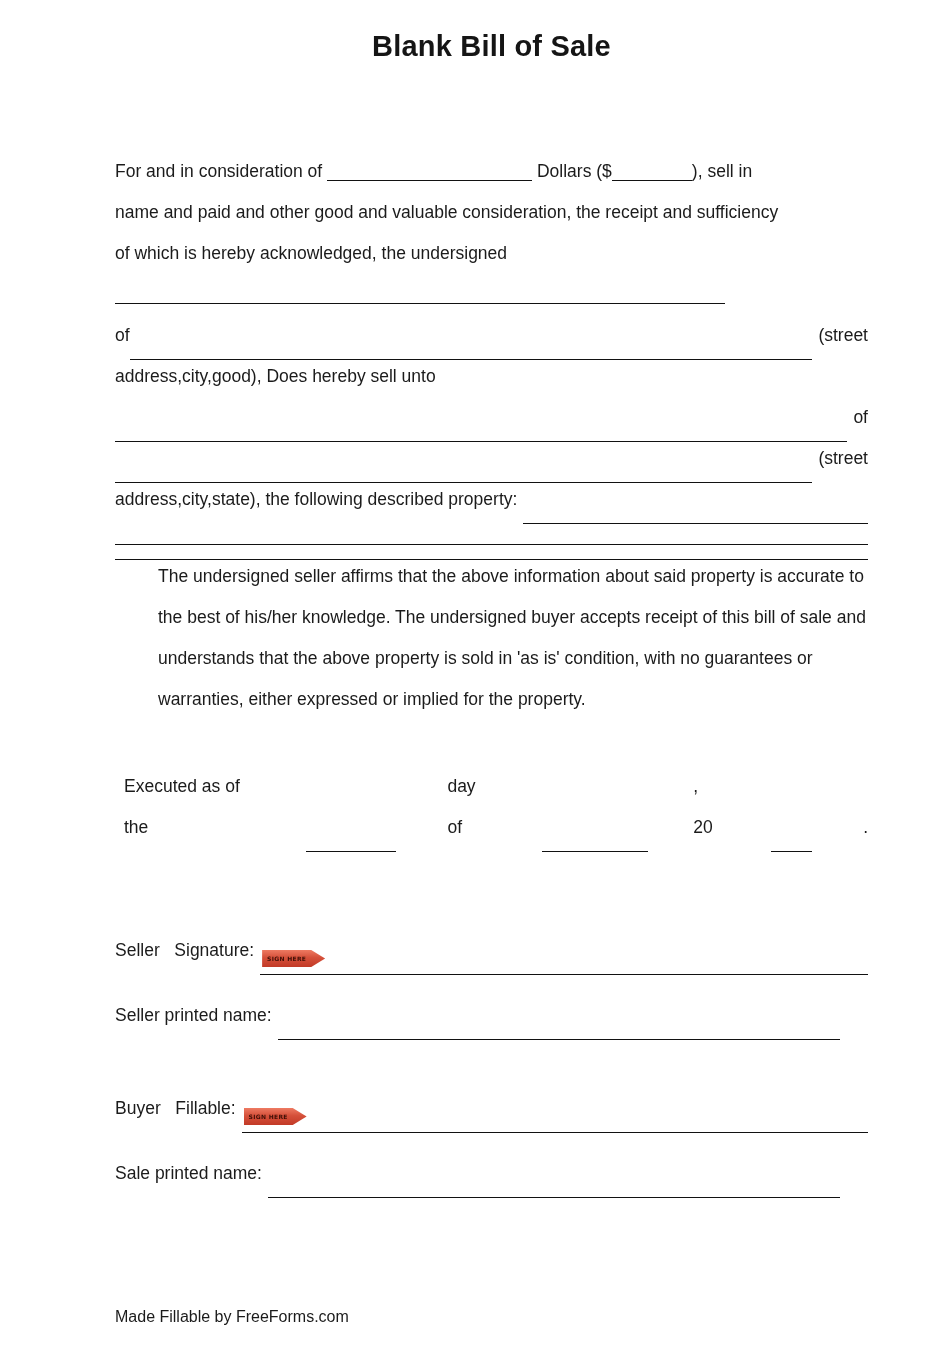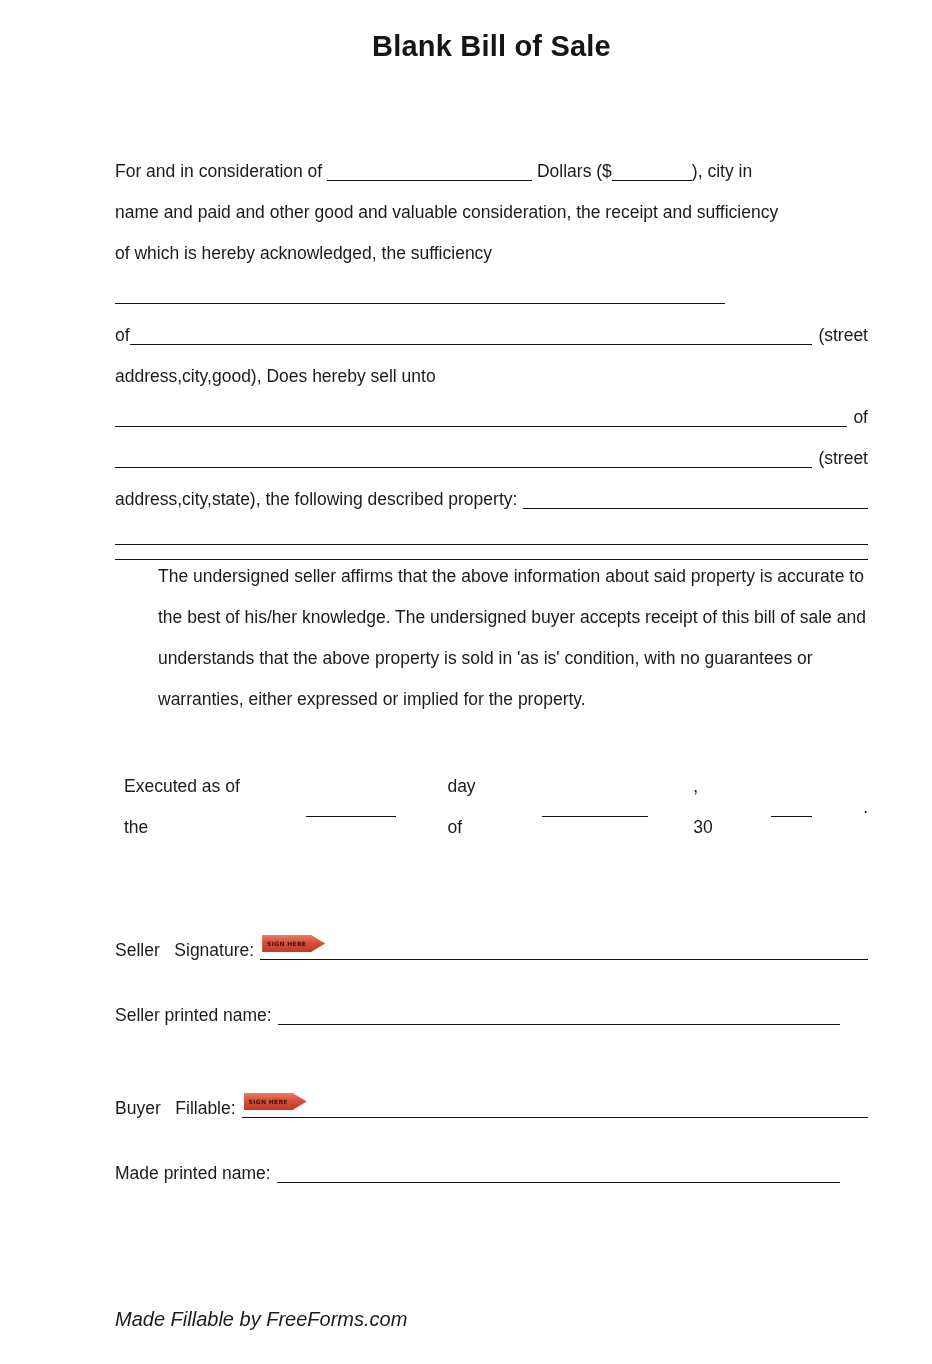--- a/index.html
+++ b/index.html
@@ -18,21 +18,21 @@
   .title {
     text-align:center;
     font-weight:bold;
     font-size:29px;
     color:#151515;
     margin-top:30px;
     letter-spacing:0.2px;
   }
   .intro { margin-top:88px; }
   .line { line-height:41px; white-space:nowrap; }
-  .flexline { display:flex; align-items:center; line-height:41px; }
+  .flexline { display:flex; align-items:flex-end; line-height:41px; }
   .blank {
     display:inline-block;
     border-bottom:1.6px solid #121212;
     height:15px;
     margin-bottom:-4px;
     vertical-align:baseline;
   }
   .fblank {
     flex:1 1 auto;
     border-bottom:1.6px solid #121212;
@@ -65,41 +65,40 @@
     padding-left:5px;
     color:#3f0f06;
     font-size:6px;
     font-weight:bold;
     letter-spacing:0.3px;
     font-family:"DejaVu Sans", sans-serif;
   }
   .footer {
     position:absolute;
     left:75px; top:1308px;
-    font-size:20px;
+    font-size:16px;
     color:#1b1b1b;
-    font-style:italic;
   }
 </style>
 </head>
 <body>
 
 <div class="page">
   <div class="content">
 
     <h1 class="title">Blank Bill of Sale</h1>
 
     <div class="intro">
       <div class="line">
         <span>For and in consideration of</span>
         <span class="blank" style="width:205px"></span>
-        <span>Dollars ($</span><span class="blank" style="width:80px"></span><span>), city in</span>
+        <span>Dollars ($</span><span class="blank" style="width:80px"></span><span>), sell in</span>
       </div>
       <div class="line">name and paid and other good and valuable consideration, the receipt and sufficiency</div>
-      <div class="line">of which is hereby acknowledged, the sufficiency</div>
+      <div class="line">of which is hereby acknowledged, the undersigned</div>
 
       <div class="line">
         <span class="blank" style="width:610px"></span>
       </div>
 
       <div class="flexline">
         <span>of</span>
         <span class="fblank"></span>
         <span class="gapl">(street</span>
       </div>
@@ -125,21 +124,21 @@
       </div>
     </div>
 
     <p class="para">The undersigned seller affirms that the above information about said property is accurate to the best of his/her knowledge. The undersigned buyer accepts receipt of this bill of sale and understands that the above property is sold in 'as is' condition, with no guarantees or warranties, either expressed or implied for the property.</p>
 
     <div class="flexline executed">
       <span>Executed as of the</span>
       <span class="blank gapl" style="width:100px"></span>
       <span class="gapl">day of</span>
       <span class="blank gapl" style="width:118px"></span>
-      <span>, 30</span>
+      <span>, 20</span>
       <span class="blank gapl" style="width:46px"></span>
       <span class="gapl">.</span>
     </div>
 
     <div class="flexline mt82">
       <span class="pre">Seller   Signature:</span>
       <span class="fblank gapl">
         <span class="sign-tag">
             <span>SIGN HERE</span>
           </span>
@@ -154,20 +153,20 @@
     <div class="flexline mt52">
       <span class="pre">Buyer   Fillable:</span>
       <span class="fblank gapl">
         <span class="sign-tag">
             <span>SIGN HERE</span>
           </span>
       </span>
     </div>
 
     <div class="flexline mt24">
-      <span>Made printed name:</span>
+      <span>Sale printed name:</span>
       <span class="fblank gapl mr28"></span>
     </div>
 
   </div>
 
   <div class="footer">Made Fillable by FreeForms.com</div>
 </div>
 
 </body></html>

